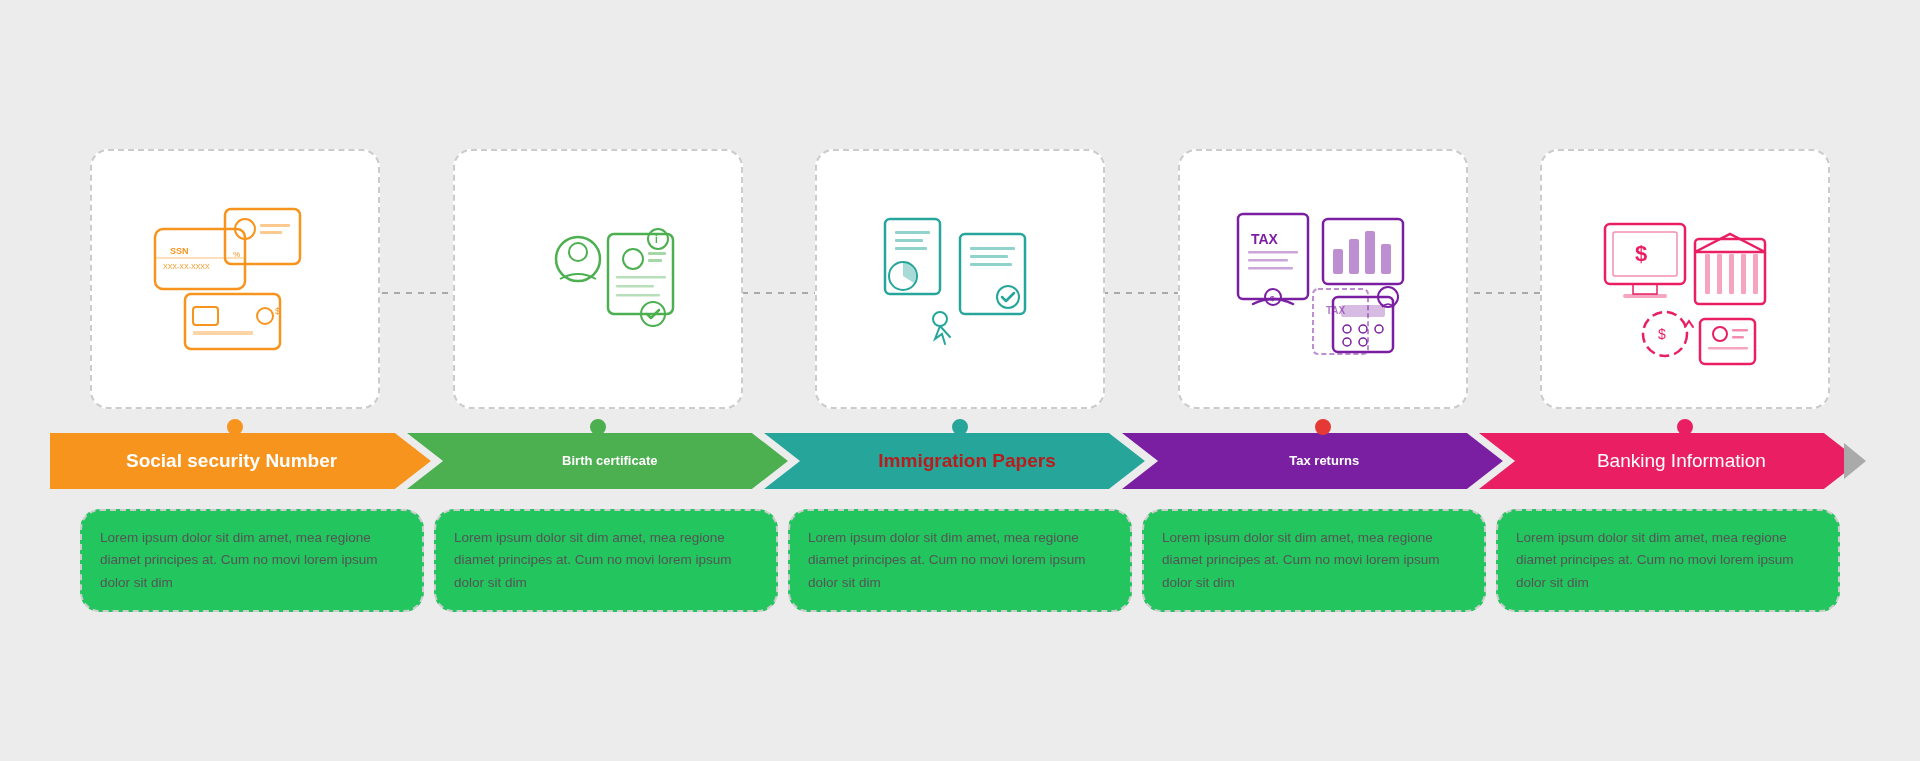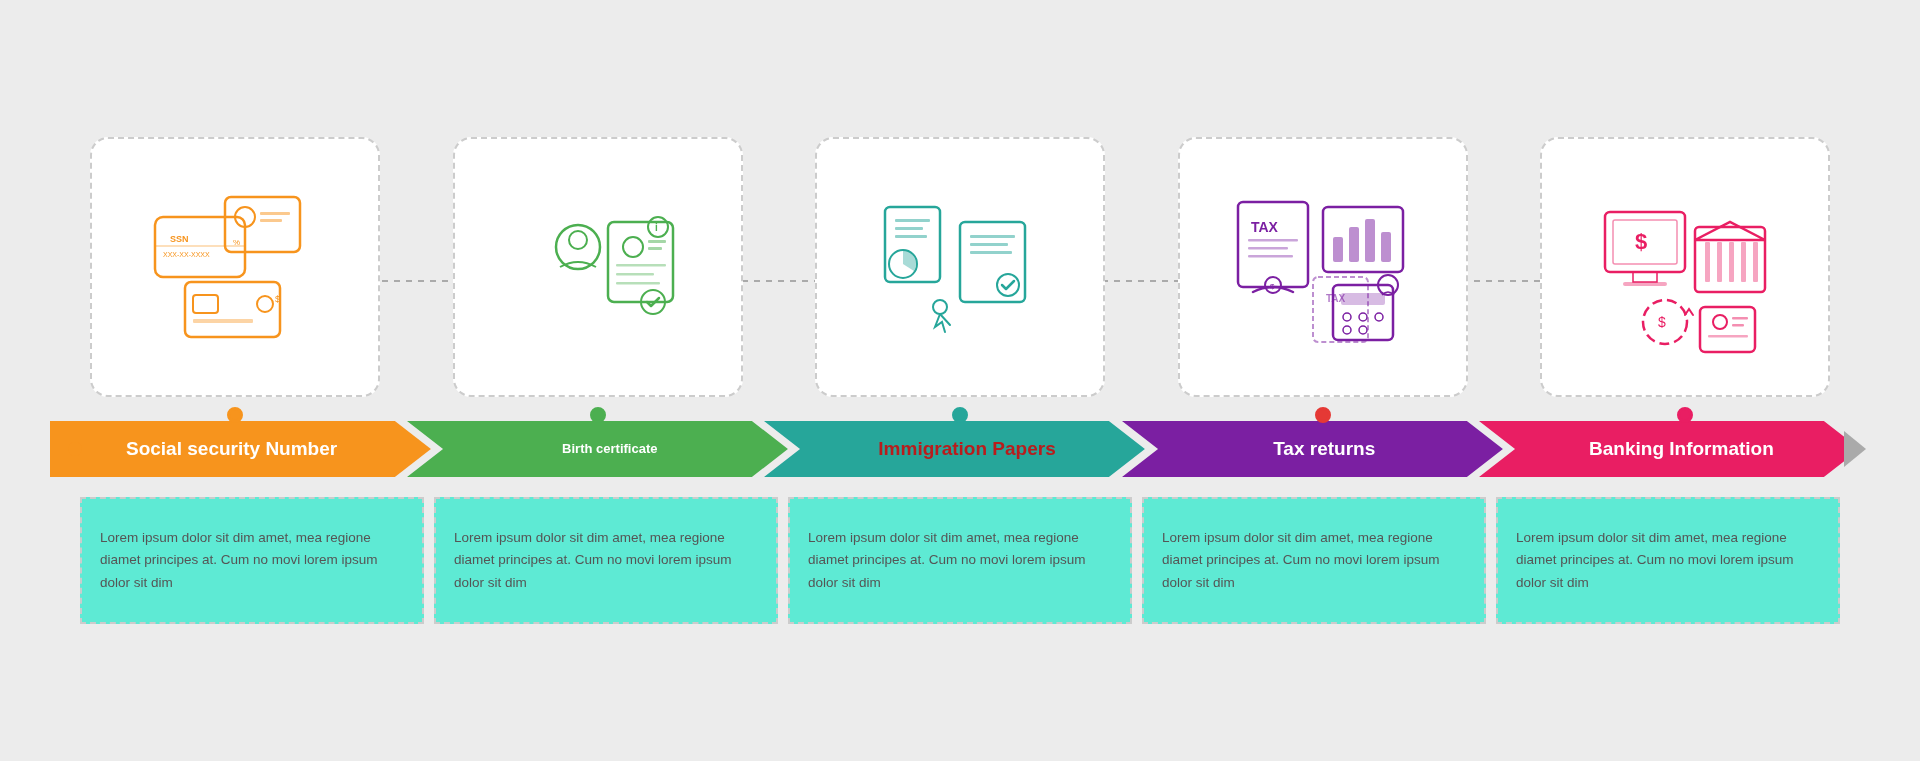--- a/index.html
+++ b/index.html
@@ -86,24 +86,24 @@
     .desc-row {
       display: flex;
       width: 100%;
       padding: 0 30px;
       gap: 10px;
       margin-top: 12px;
     }
 
     .desc-card {
       flex: 1;
-      background: #5eead4;
+      background: #22c55e;
       border: 2px dashed #ccc;
-      border-radius: 0;
-      padding: 28px 18px;
+      border-radius: 20px;
+      padding: 16px 18px;
     }
 
     .desc-text {
       font-size: 13.5px;
       color: #555;
       line-height: 1.65;
     }
 
     
     .icon-svg {
@@ -304,30 +304,30 @@
         <span style="color:#b91c1c; font-size:19px; font-weight:700; text-align:center; line-height:1.2;">Immigration
 Papers</span>
       </div>
     </div>
 
     <div style="flex:1; position:relative; height:72px; margin-left:-34px;">
       <svg width="100%" height="72" viewBox="0 0 380 72" preserveAspectRatio="none">
         <polygon points="0,8 335,8 370,36 335,64 0,64 35,36" fill="#7B1FA2"></polygon>
       </svg>
       <div style="position:absolute; top:0; left:0; right:0; bottom:0; display:flex; align-items:center; justify-content:center; padding:0 28px 0 42px;">
-        <span style="color:#fff; font-size:19px; font-weight:700; text-align:center; line-height:1.2;">Tax returns</span>
+        <span style="color:#fff; font-size:13px; font-weight:700; text-align:center; line-height:1.2;">Tax returns</span>
       </div>
     </div>
 
     <div style="flex:1; position:relative; height:72px; margin-left:-34px;">
       <svg width="100%" height="72" viewBox="0 0 380 72" preserveAspectRatio="none">
         <polygon points="0,8 335,8 370,36 335,64 0,64 35,36" fill="#E91E63"></polygon>
       </svg>
       <div style="position:absolute; top:0; left:0; right:0; bottom:0; display:flex; align-items:center; justify-content:center; padding:0 28px 0 42px;">
-        <span style="color:#fff; font-size:19px; font-weight:700; text-align:center; line-height:1.2;">Banking
+        <span style="color:#fff; font-size:19px; font-weight:400; text-align:center; line-height:1.2;">Banking
 Information</span>
       </div>
     </div>
 
     <div style="position:absolute; right:4px; top:50%; transform:translateY(-50%); width:0; height:0; border-top:18px solid transparent; border-bottom:18px solid transparent; border-left:22px solid #aaa; z-index:10;"></div>
   </div>
 
   <div class="desc-row">
     <div class="desc-card">
       <p class="desc-text">Lorem ipsum dolor sit dim amet, mea regione diamet principes at. Cum no movi lorem ipsum dolor sit dim</p>

